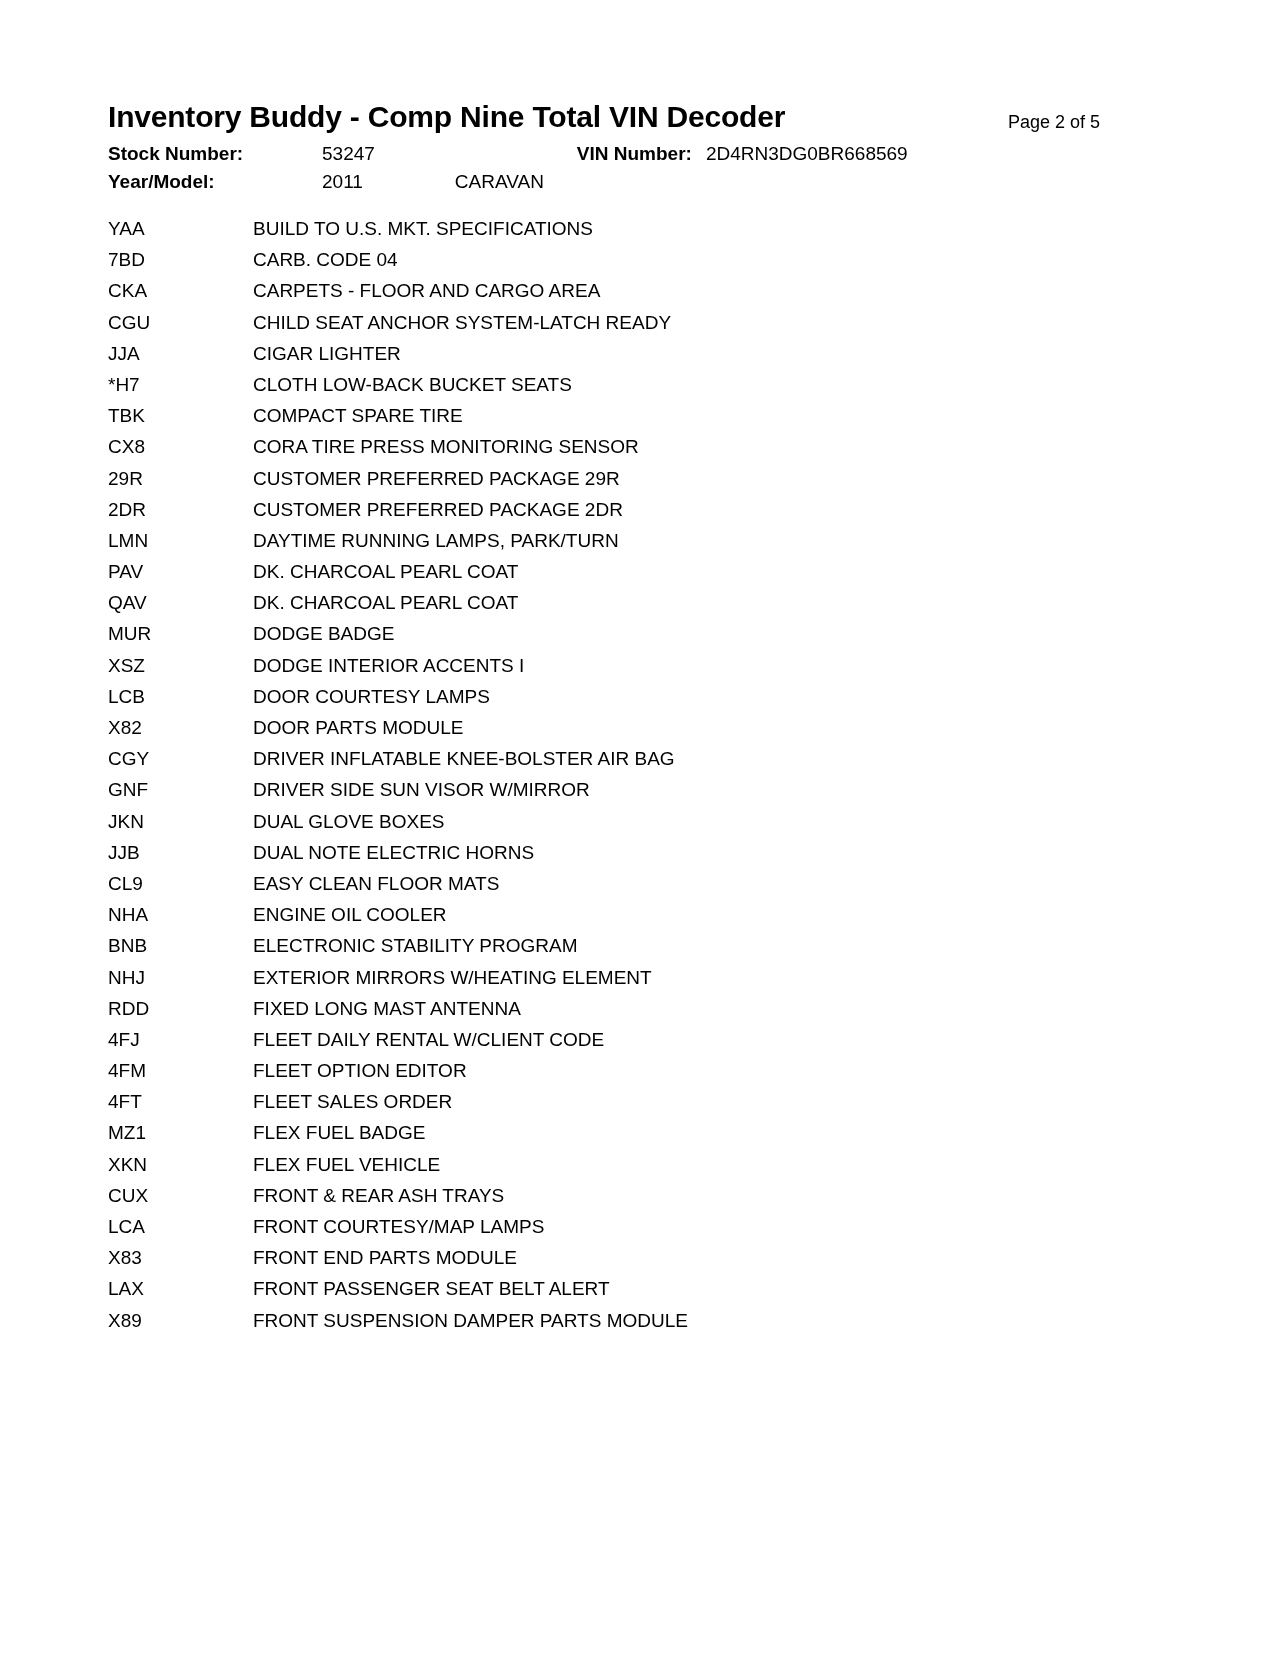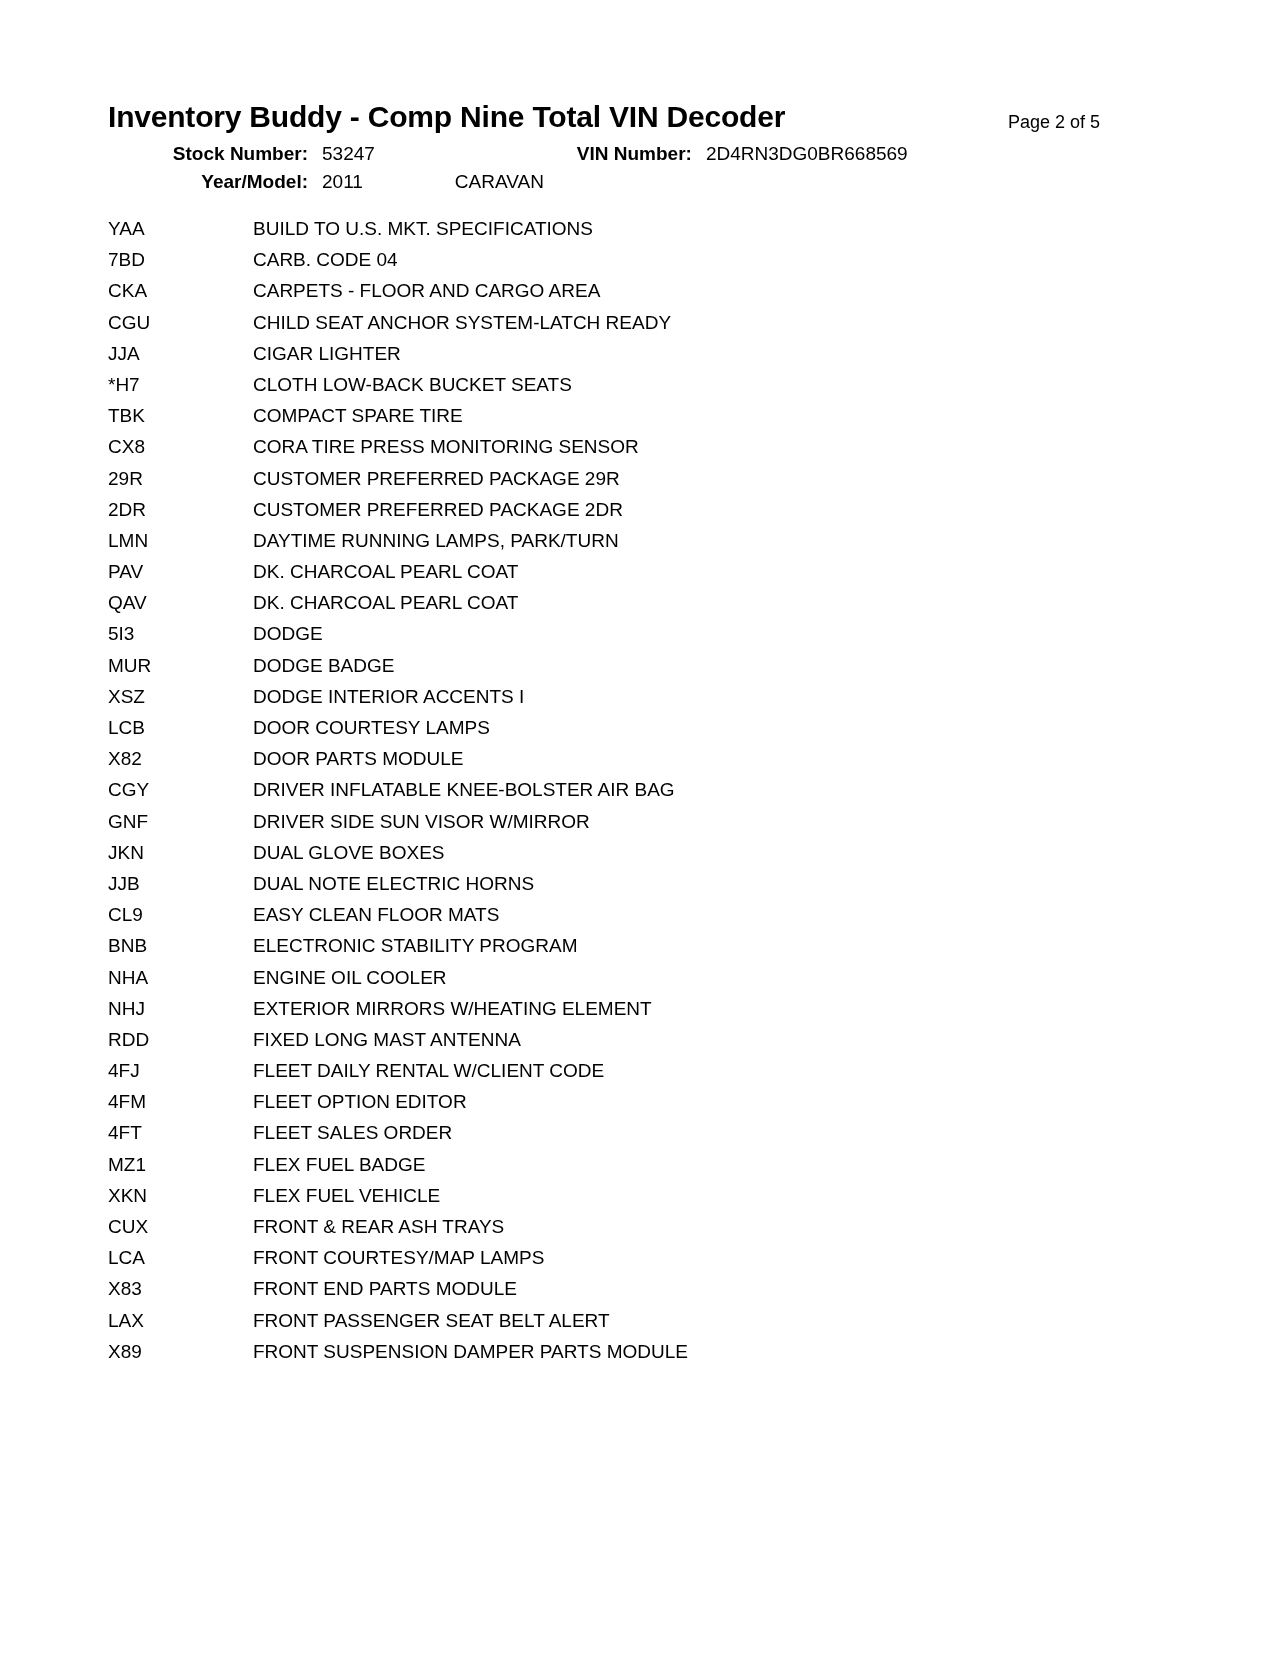--- a/index.html
+++ b/index.html
@@ -52,21 +52,21 @@
     margin-top: 10px;
     font-size: 19px;
   }
   .meta-row {
     display: flex;
     align-items: baseline;
     margin-bottom: 6px;
   }
   .meta-label {
     font-weight: bold;
-    text-align: right;
+    text-align: left;
     white-space: nowrap;
   }
   .meta-label.stock {
     width: 200px;
   }
   .meta-label.year {
     width: 200px;
   }
   .meta-value {
     margin-left: 14px;
@@ -184,24 +184,20 @@
       </div>
       <div class="option-row">
         <div class="option-code">PAV</div>
         <div class="option-desc">DK. CHARCOAL PEARL COAT</div>
       </div>
       <div class="option-row">
         <div class="option-code">QAV</div>
         <div class="option-desc">DK. CHARCOAL PEARL COAT</div>
       </div>
       <div class="option-row">
-        <div class="option-code">5I3</div>
-        <div class="option-desc">DODGE</div>
-      </div>
-      <div class="option-row">
         <div class="option-code">MUR</div>
         <div class="option-desc">DODGE BADGE</div>
       </div>
       <div class="option-row">
         <div class="option-code">XSZ</div>
         <div class="option-desc">DODGE INTERIOR ACCENTS I</div>
       </div>
       <div class="option-row">
         <div class="option-code">LCB</div>
         <div class="option-desc">DOOR COURTESY LAMPS</div>
@@ -224,28 +220,28 @@
       </div>
       <div class="option-row">
         <div class="option-code">JJB</div>
         <div class="option-desc">DUAL NOTE ELECTRIC HORNS</div>
       </div>
       <div class="option-row">
         <div class="option-code">CL9</div>
         <div class="option-desc">EASY CLEAN FLOOR MATS</div>
       </div>
       <div class="option-row">
+        <div class="option-code">NHA</div>
+        <div class="option-desc">ENGINE OIL COOLER</div>
+      </div>
+      <div class="option-row">
         <div class="option-code">BNB</div>
         <div class="option-desc">ELECTRONIC STABILITY PROGRAM</div>
       </div>
       <div class="option-row">
-        <div class="option-code">NHA</div>
-        <div class="option-desc">ENGINE OIL COOLER</div>
-      </div>
-      <div class="option-row">
         <div class="option-code">NHJ</div>
         <div class="option-desc">EXTERIOR MIRRORS W/HEATING ELEMENT</div>
       </div>
       <div class="option-row">
         <div class="option-code">RDD</div>
         <div class="option-desc">FIXED LONG MAST ANTENNA</div>
       </div>
       <div class="option-row">
         <div class="option-code">4FJ</div>
         <div class="option-desc">FLEET DAILY RENTAL W/CLIENT CODE</div>

